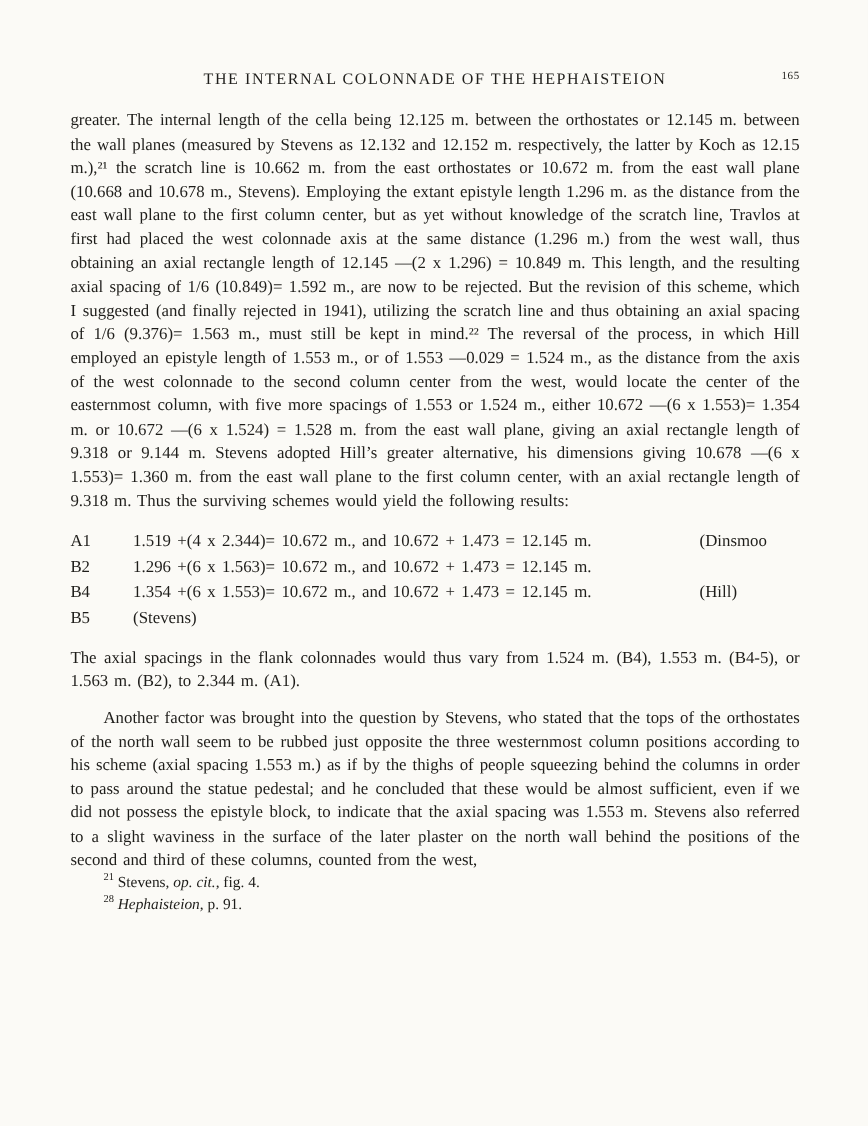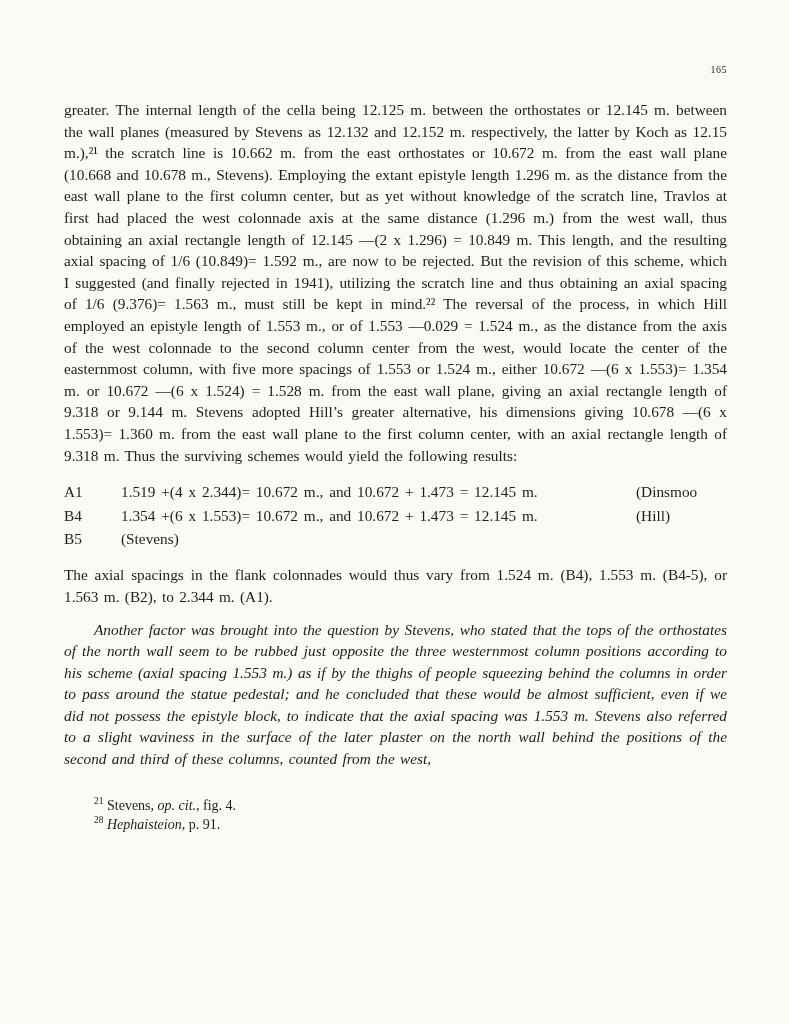--- a/index.html
+++ b/index.html
@@ -35,60 +35,65 @@
     font-size: 10px;
     letter-spacing: 0.5px;
   }
   .para {
     font-size: 15.3px;
     line-height: 21.6px;
     text-align: justify;
     word-spacing: 1.5px;
   }
   .para-mid { }
-  .para-indent { margin-top: 11px; text-indent: 30px; font-style: italic; }
+  .para-indent { margin-top: 11px; text-indent: 30px; }
   .equations {
     margin: 14px 0 14px 0;
     font-size: 15.3px;
     line-height: 23.4px;
   }
   .eq-row { display: flex; white-space: nowrap; align-items: flex-end; }
   .eq-label { width: 57px; flex: none; }
   .eq-label.or-label { text-align: right; padding-right: 13px; }
   .eq-body { width: 515px; flex: none; word-spacing: 2px; }
   .eq-attr { flex: none; }
   .footnotes {
-    margin-top: 26px;
     padding-left: 30px;
     font-size: 14px;
     line-height: 19.5px;
   }
   .footnote sup {
     font-size: 9.5px;
     vertical-align: super;
     line-height: 0;
   }
   .footnote i { font-style: italic; }
 </style>
 </head>
 <body>
 
 <div class="page">
 
   <div class="header">
+    <div class="title">THE INTERNAL COLONNADE OF THE HEPHAISTEION</div>
     <div class="pagenum">165</div>
   </div>
 
   <p class="para">greater.  The internal length of the cella being 12.125 m. between the orthostates or 12.145 m. between the wall planes (measured by Stevens as 12.132 and 12.152 m. respectively, the latter by Koch as 12.15 m.),²¹ the scratch line is 10.662 m. from the east orthostates or 10.672 m. from the east wall plane (10.668 and 10.678 m., Stevens).  Employing the extant epistyle length 1.296 m. as the distance from the east wall plane to the first column center, but as yet without knowledge of the scratch line, Travlos at first had placed the west colonnade axis at the same distance (1.296 m.) from the west wall, thus obtaining an axial rectangle length of 12.145 —(2 x 1.296) = 10.849 m.  This length, and the resulting axial spacing of 1/6 (10.849)= 1.592 m., are now to be rejected.  But the revision of this scheme, which I suggested (and finally rejected in 1941), utilizing the scratch line and thus obtaining an axial spacing of 1/6 (9.376)= 1.563 m., must still be kept in mind.²²  The reversal of the process, in which Hill employed an epistyle length of 1.553 m., or of 1.553 —0.029 = 1.524 m., as the distance from the axis of the west colonnade to the second column center from the west, would locate the center of the easternmost column, with five more spacings of 1.553 or 1.524 m., either 10.672 —(6 x 1.553)= 1.354 m. or 10.672 —(6 x 1.524) = 1.528 m. from the east wall plane, giving an axial rectangle length of 9.318 or 9.144 m.  Stevens adopted Hill’s greater alternative, his dimensions giving 10.678 —(6 x 1.553)= 1.360 m. from the east wall plane to the first column center, with an axial rectangle length of 9.318 m.  Thus the surviving schemes would yield the following results:</p>
 
   <div class="equations">
     <div class="eq-row">
       <span class="eq-label">A1</span>
       <span class="eq-body">1.519 +(4 x 2.344)= 10.672 m., and 10.672 + 1.473 = 12.145 m.</span>
       <span class="eq-attr">(Dinsmoo</span>
+    </div>
+    <div class="eq-row">
+      <span class="eq-label">B2</span>
+      <span class="eq-body">1.296 +(6 x 1.563)= 10.672 m., and 10.672 + 1.473 = 12.145 m.</span>
+      <span class="eq-attr"></span>
     </div>
     <div class="eq-row">
       <span class="eq-label">B4</span>
       <span class="eq-body">1.354 +(6 x 1.553)= 10.672 m., and 10.672 + 1.473 = 12.145 m.</span>
       <span class="eq-attr">(Hill)</span>
     </div>
     <div class="eq-row">
       <span class="eq-label">B5</span>
       <span class="eq-attr">(Stevens)</span>
     </div>

